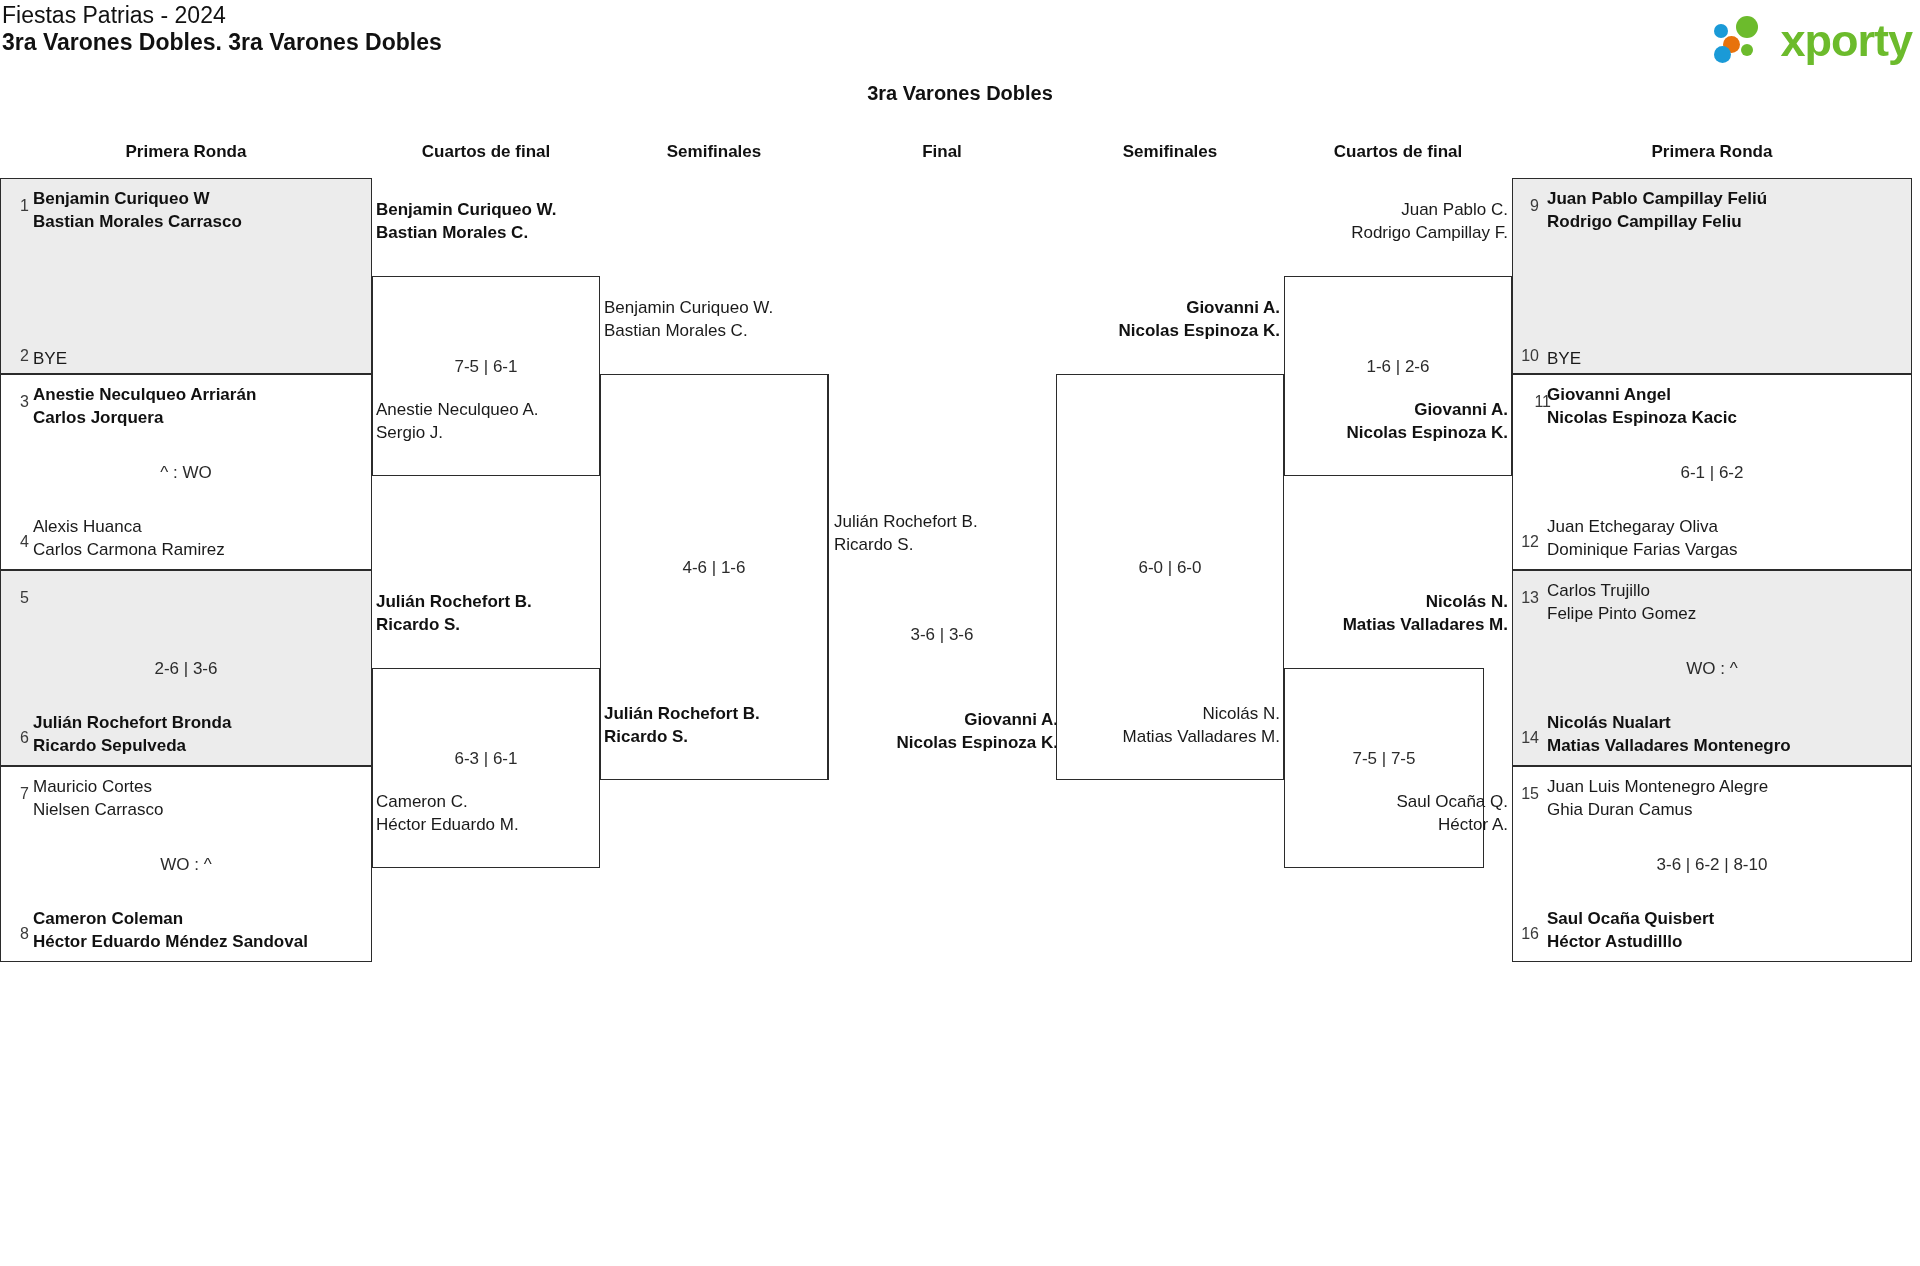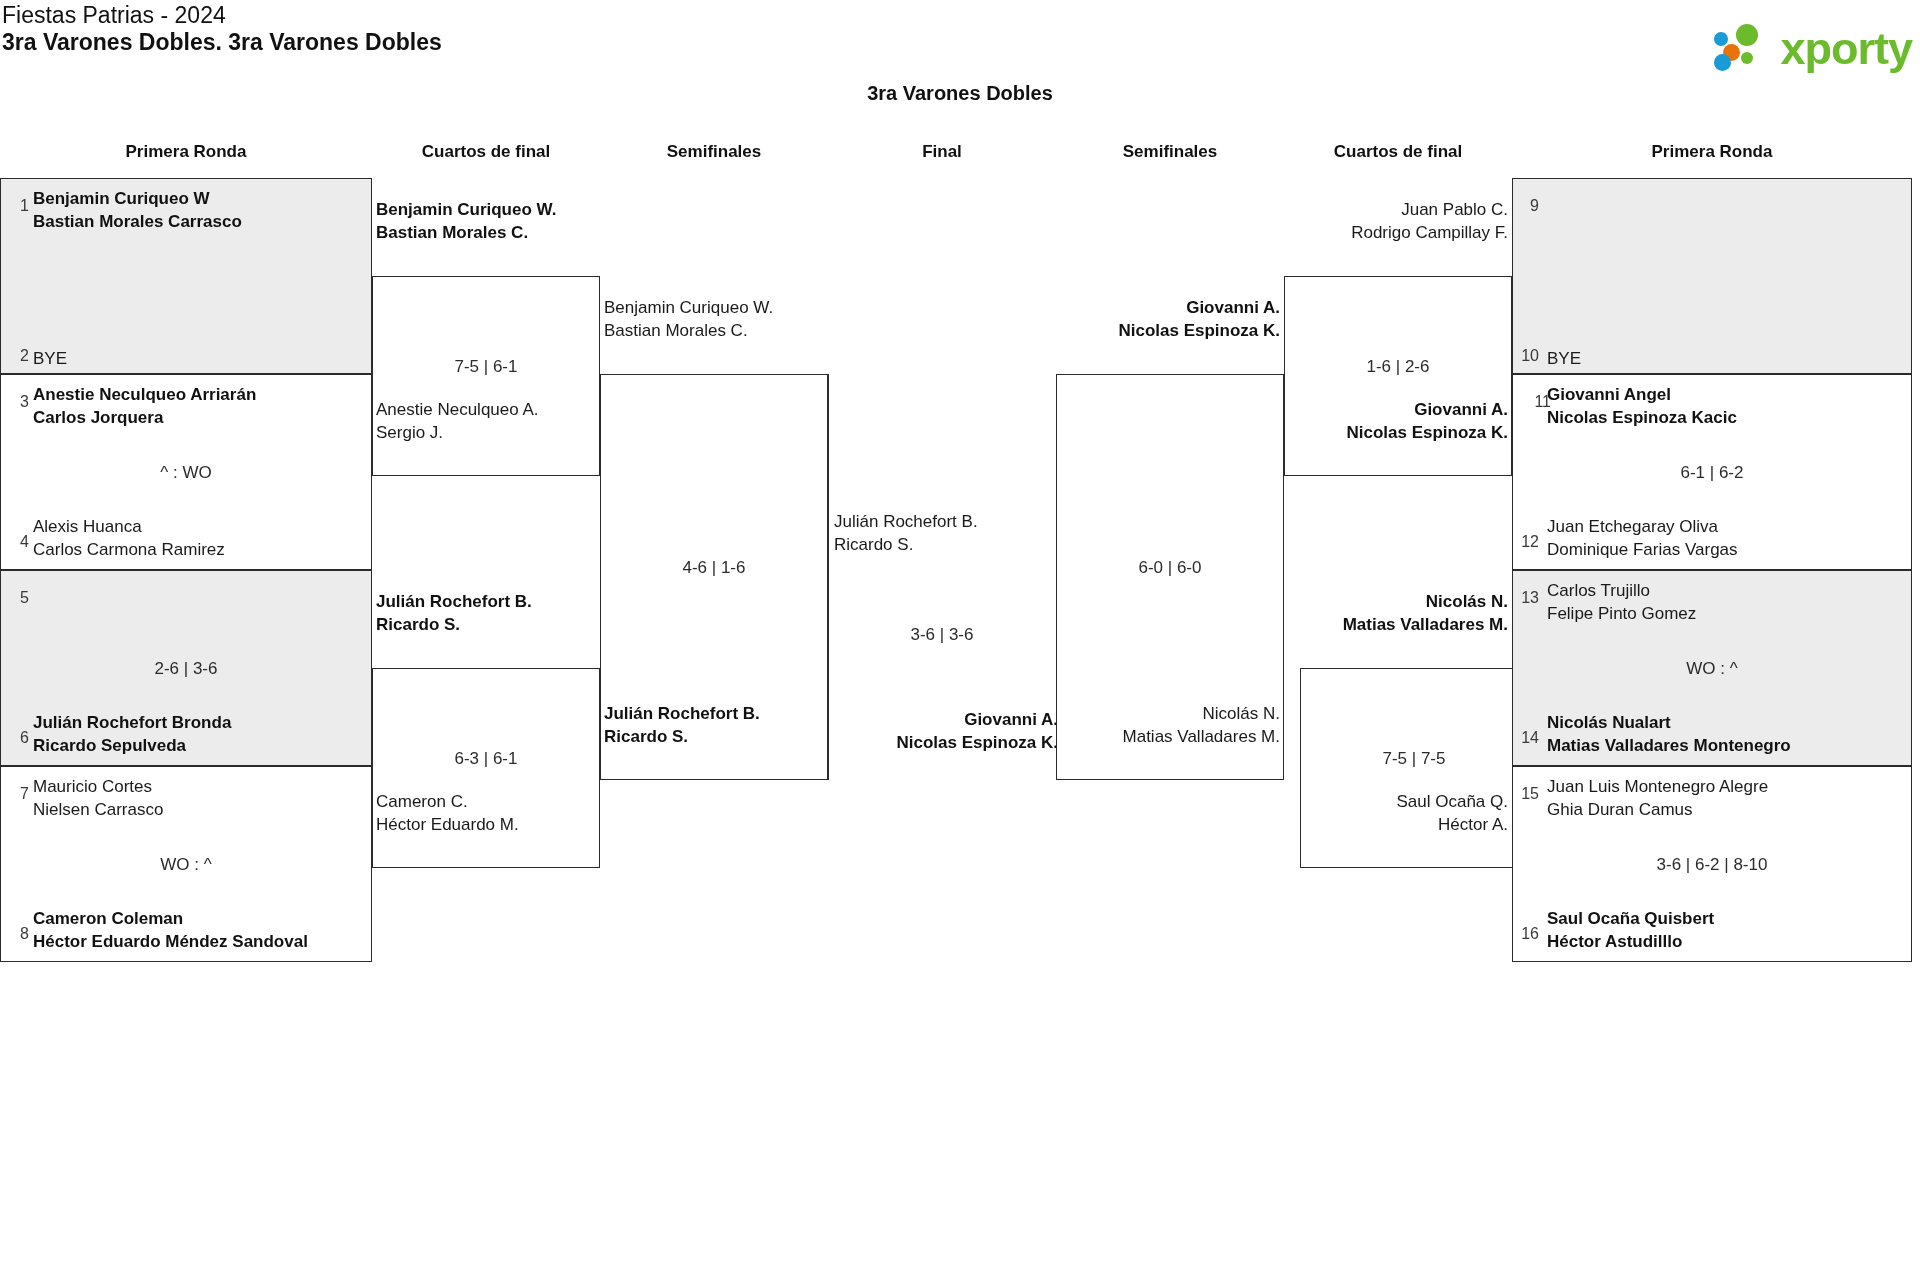--- a/index.html
+++ b/index.html
@@ -11,21 +11,21 @@
     color: #111111;
     overflow: hidden;
   }
 
   
   #page-header { position: absolute; left: 0; top: 0; width: 1920px; height: 72px; }
   #title-block { position: absolute; left: 2px; top: 2px; }
   #title-line1 { font-size: 23px; font-weight: 400; line-height: 27px; color: #111; white-space: nowrap; }
   #title-line2 { font-size: 23px; font-weight: 700; line-height: 27px; color: #111; white-space: nowrap; }
 
-  #brand-logo { position: absolute; right: 8px; top: 22px; height: 52px; display: flex; align-items: center; }
+  #brand-logo { position: absolute; right: 8px; top: 14px; height: 52px; display: flex; align-items: center; }
   #brand-dots { position: relative; width: 66px; height: 52px; }
   .dot { position: absolute; border-radius: 50%; }
 
   #brand-word { font-size: 45px; font-weight: 700; color: #6cbb2c; letter-spacing: -1px; line-height: 45px; }
 
   
   #draw-title {
     position: absolute; left: 0; top: 82px; width: 1920px;
     text-align: center; font-size: 20px; font-weight: 700; color: #111;
   }
@@ -232,30 +232,34 @@
   </div>
   <div class="mlabel r win" style="left:1288px; top:398px; width:220px;">
     <div>Giovanni A.</div>
     <div>Nicolas Espinoza K.</div>
   </div>
 
   <div class="mlabel r win" style="left:1288px; top:590px; width:220px;">
     <div>Nicolás N.</div>
     <div>Matias Valladares M.</div>
   </div>
-  <div class="cell right-col" style="left:1284px; top:668px; width:228px; height:200px;margin-left:16px;">
+  <div class="cell right-col" style="left:1284px; top:668px; width:200px; height:200px;">
     <div class="score" style="top:80px;">7-5 | 7-5</div>
   </div>
   <div class="mlabel r" style="left:1288px; top:790px; width:220px;">
     <div>Saul Ocaña Q.</div>
     <div>Héctor A.</div>
   </div>
 
   <div class="cell shaded right-col" style="left:1512px; top:178px; width:400px; height:196px;">
     <div class="seed" style="top:18px; left:4px;">9</div>
+    <div class="players top win" style="left:34px; right:auto; text-align:left;">
+      <div>Juan Pablo Campillay Feliú</div>
+      <div>Rodrigo Campillay Feliu</div>
+    </div>
     <div class="score" style="top:88px;"></div>
     <div class="seed" style="bottom:8px; left:4px;">10</div>
     <div class="players bottom" style="left:34px; right:auto; bottom:3px; text-align:left;">
       <div>BYE</div>
     </div>
   </div>
 
   <div class="cell right-col" style="left:1512px; top:374px; width:400px; height:196px;">
     <div class="seed" style="top:18px; left:16px;">11</div>
     <div class="players top win" style="left:34px; right:auto; text-align:left;">

